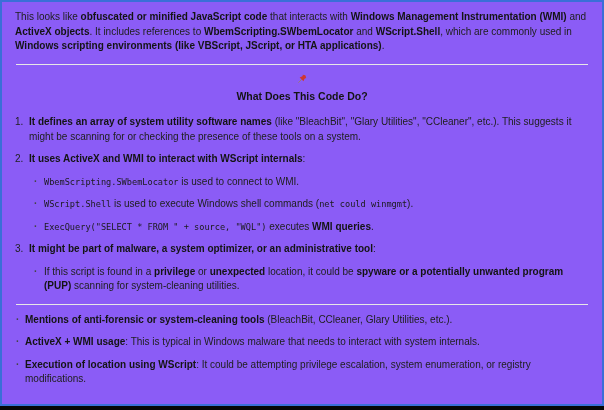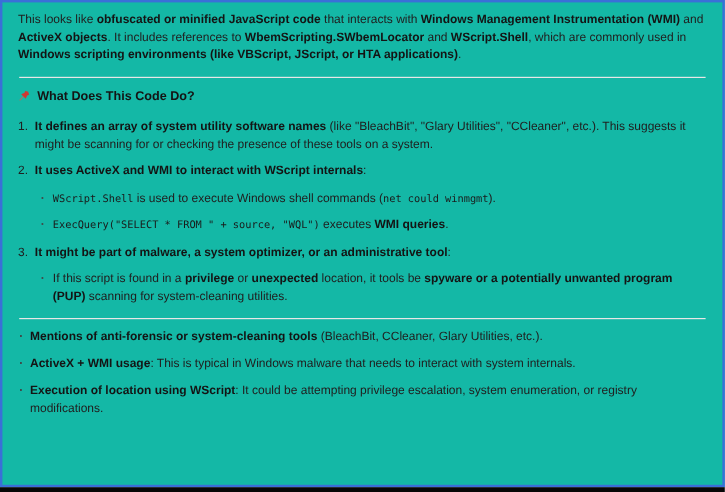--- a/index.html
+++ b/index.html
@@ -3,21 +3,21 @@
 <meta charset="utf-8">
 <style>
   * { margin: 0; padding: 0; box-sizing: border-box; }
   html, body { width: 604px; height: 410px; background: #fff; }
   body { font-family: "Liberation Sans", sans-serif; }
 
   .frame {
     position: absolute;
     left: 0; top: 0;
     width: 604px; height: 406px;
-    background: #14b8a6;
+    background: #8b5cf6;
     border: 2px solid #3a6fd8;
     overflow: hidden;
   }
   .bottom-edge {
     position: absolute;
     left: 0; bottom: 0;
     width: 604px; height: 4px;
     background: #060606;
   }
 
@@ -41,20 +41,21 @@
     border: none;
     border-top: 1px solid #e7e7e7;
     margin: 10px 1px 8px 1px;
   }
 
   .sec-head {
     display: flex;
     align-items: center;
     gap: 5px;
     margin: 4px 0 12px 0;
+    flex-direction: column;
   }
   .sec-title { font-size: 10.5px; font-weight: 700; color: #141414; }
   .pin { display: inline-flex; width: 11px; height: 11px; }
   .pin svg { width: 11px; height: 11px; }
 
   ol.num-list { list-style: none; margin: 0; }
   ol.num-list > li {
     position: relative;
     margin-left: 14px;
     margin-bottom: 8px;
@@ -114,29 +115,30 @@
           </div>
           <ol class="num-list">
             <li>
               <span class="num">1.</span>
               <div class="lead"><span class="b">It defines an array of system utility software names</span><span> (like "BleachBit", "Glary Utilities", "CCleaner", etc.). This suggests it might be scanning for or checking the presence of these tools on a system.</span></div>
             </li>
             <li>
               <span class="num">2.</span>
               <div class="lead"><span class="b">It uses ActiveX and WMI to interact with WScript internals</span><span>:</span></div>
               <ul class="sub-list">
+                <li><span class="code">WbemScripting.SWbemLocator</span><span> is used to connect to WMI.</span></li>
                 <li><span class="code">WScript.Shell</span><span> is used to execute Windows shell commands (</span><span class="code">net could winmgmt</span><span>).</span></li>
                 <li><span class="code">ExecQuery("SELECT * FROM " + source, "WQL")</span><span> executes </span><span class="b">WMI queries</span><span>.</span></li>
               </ul>
             </li>
             <li>
               <span class="num">3.</span>
               <div class="lead"><span class="b">It might be part of malware, a system optimizer, or an administrative tool</span><span>:</span></div>
               <ul class="sub-list">
-                <li><span>If this script is found in a </span><span class="b">privilege</span><span> or </span><span class="b">unexpected</span><span> location, it tools be </span><span class="b">spyware or a potentially unwanted program (PUP)</span><span> scanning for system-cleaning utilities.</span></li>
+                <li><span>If this script is found in a </span><span class="b">privilege</span><span> or </span><span class="b">unexpected</span><span> location, it could be </span><span class="b">spyware or a potentially unwanted program (PUP)</span><span> scanning for system-cleaning utilities.</span></li>
               </ul>
             </li>
           </ol>
         </section>
         <hr class="divider">
         <section>
           <ul class="top-list">
             <li><span class="b">Mentions of anti-forensic or system-cleaning tools</span><span> (BleachBit, CCleaner, Glary Utilities, etc.).</span></li>
             <li><span class="b">ActiveX + WMI usage</span><span>: This is typical in Windows malware that needs to interact with system internals.</span></li>
             <li><span class="b">Execution of location using WScript</span><span>: It could be attempting privilege escalation, system enumeration, or registry modifications.</span></li>

